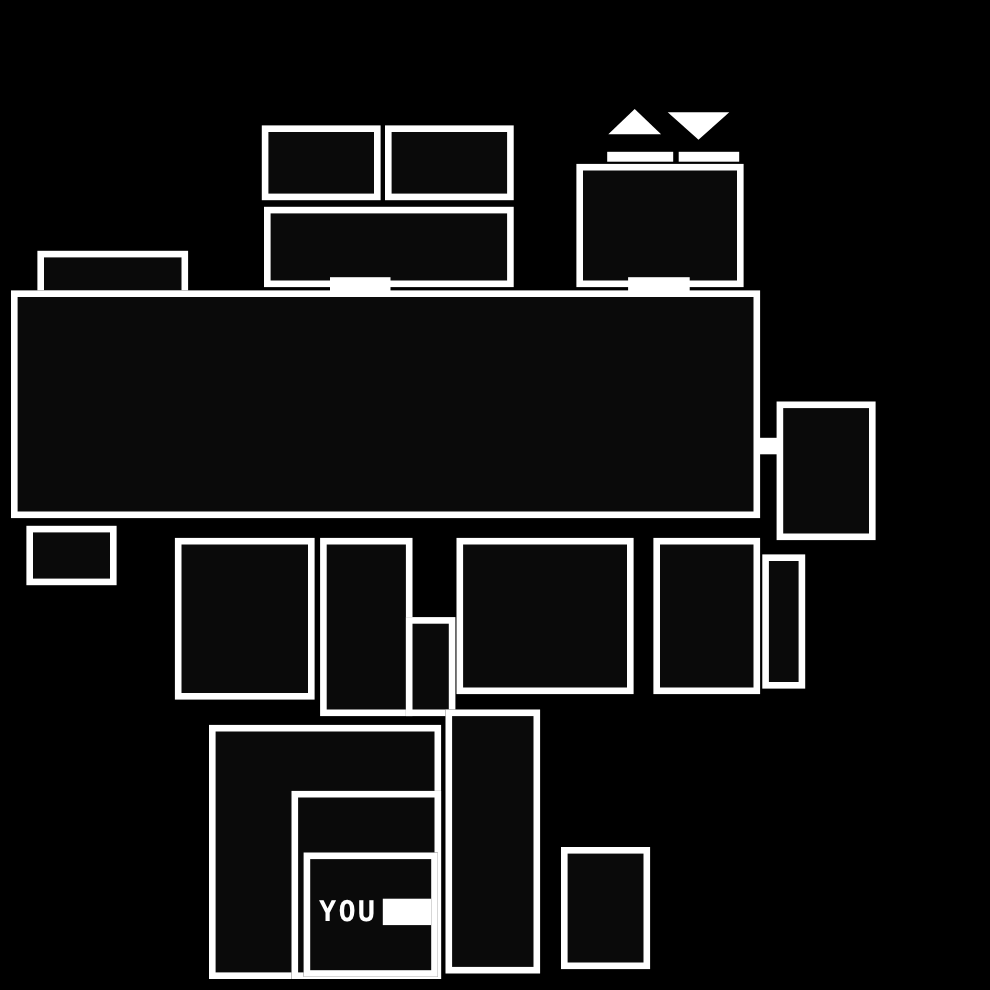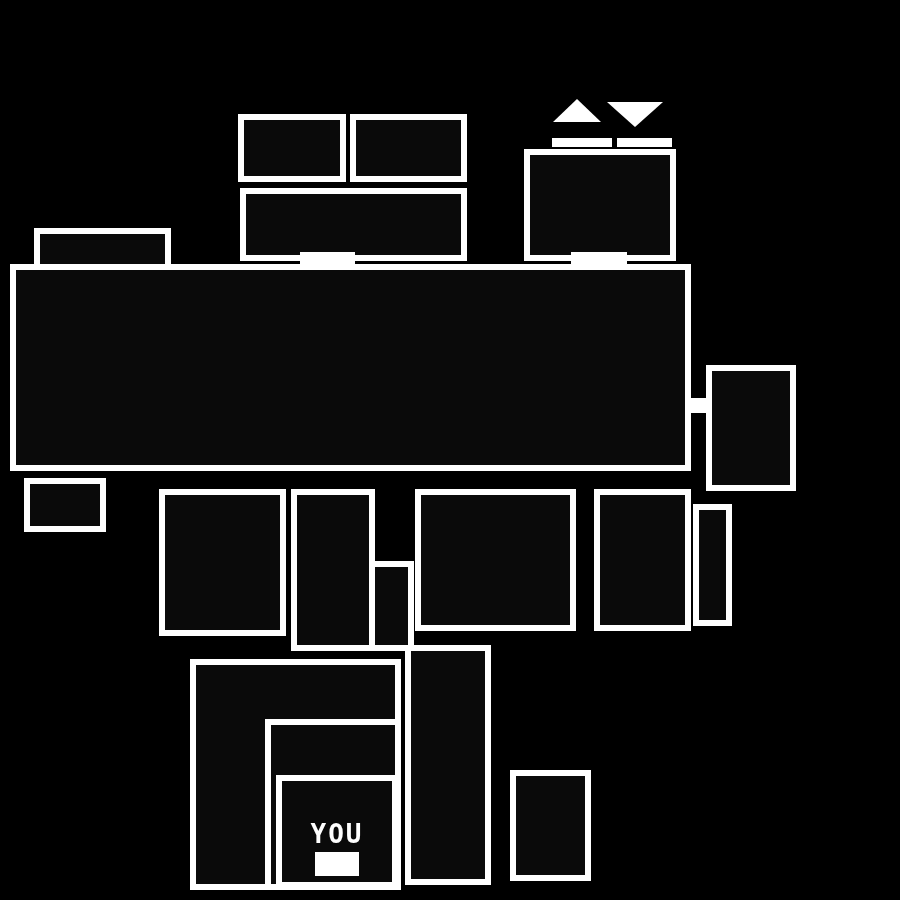--- a/index.html
+++ b/index.html
@@ -39,21 +39,21 @@
   .r9  {left:159px; top:489px; width:127px; height:147px;}
   .r10 {left:291px; top:489px; width:84px;  height:162px;}
   .r11 {left:369px; top:561px; width:45px;  height:90px;}
   .r12 {left:415px; top:489px; width:161px; height:142px;}
   .r13 {left:594px; top:489px; width:97px;  height:142px;}
   .r14 {left:693px; top:504px; width:39px;  height:122px;}
   
   .r15 {left:190px; top:659px; width:211px; height:231px;}
   .r16 {left:265px; top:719px; width:136px; height:171px;}
   .r17 {left:276px; top:775px; width:122px; height:113px;
-        display:flex; flex-direction:column; align-items:center;
+        display:flex; flex-direction:row; align-items:center;
         justify-content:flex-end; padding-bottom:6px; gap:5px;}
   .r18 {left:405px; top:645px; width:86px;  height:240px;}
   .r19 {left:510px; top:770px; width:81px;  height:111px;}
   
   .c1 {left:300px; top:252px; width:55px; height:16px;}
   .c2 {left:571px; top:252px; width:56px; height:16px;}
   .c3 {left:688px; top:398px; width:22px; height:15px;}
   .b1 {left:552px; top:138px; width:60px; height:9px;}
   .b2 {left:617px; top:138px; width:55px; height:9px;}
   

